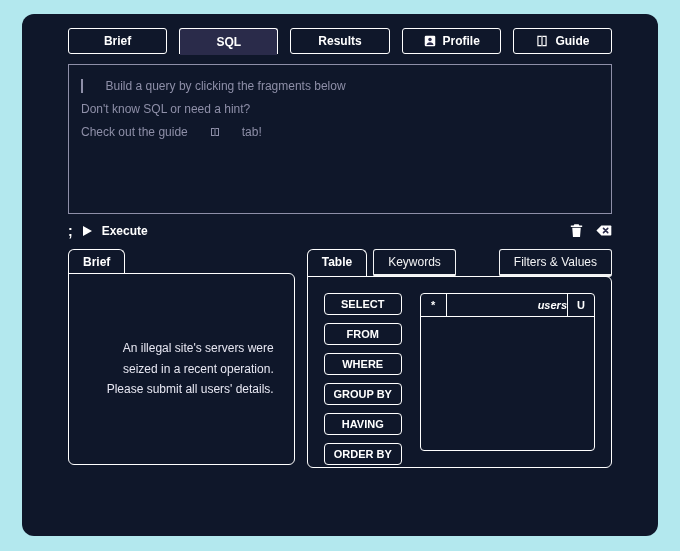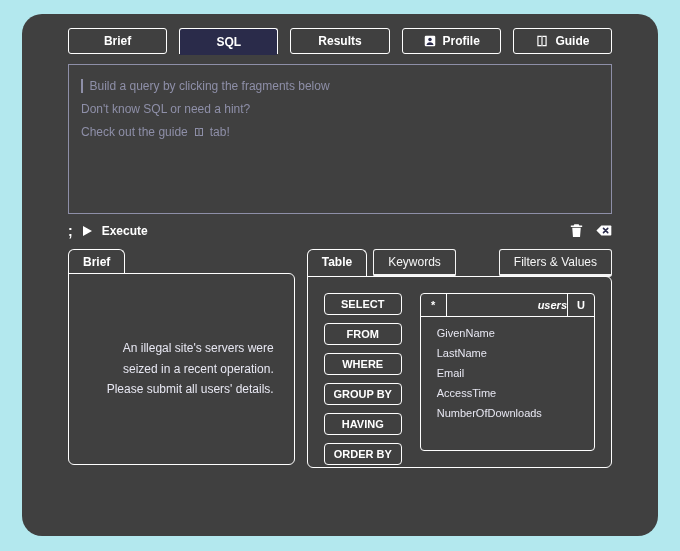--- a/index.html
+++ b/index.html
@@ -5,22 +5,22 @@
   * { box-sizing: border-box; margin: 0; padding: 0; }
   body {
     background: #b3e8ee;
     font-family: -apple-system, BlinkMacSystemFont, "Segoe UI", Arial, sans-serif;
     width: 680px;
     height: 551px;
     overflow: hidden;
     padding: 14px 22px;
   }
   .panel {
-    background: #404040;
-    border-radius: 20px;
+    background: #0f172a;
+    border-radius: 12px;
     width: 100%;
     height: 522px;
     padding: 14px 24px 18px 24px;
     color: #fff;
     position: relative;
   }
   
   .top-tabs {
     display: flex;
     gap: 12px;
@@ -57,21 +57,21 @@
   
   .query-box {
     margin: 0 22px;
     border: 1px solid #8e8fa8;
     min-height: 150px;
     padding: 10px 12px;
     font-size: 12px;
     color: #8e8fa8;
     line-height: 1.9;
   }
-  .query-line { display: flex; align-items: center; gap: 4px; }
+  .query-line { display: flex; align-items: center; gap: 20px; }
   .cursor-bar {
     display: inline-block;
     width: 1.5px;
     height: 14px;
     background: #8e8fa8;
     margin-right: 3px;
     vertical-align: middle;
   }
   .inline-icon { width: 14px; height: 12px; }
   
@@ -296,26 +296,19 @@
           <div class="kw-btn">GROUP BY</div>
           <div class="kw-btn">HAVING</div>
           <div class="kw-btn">ORDER BY</div>
         </div>
         <div class="table-panel">
           <div class="table-head">
             <div class="th-star">*</div>
             <div class="th-name">users</div>
             <div class="th-u">U</div>
           </div>
-          <div class="table-cols">
-            <div class="col-item">GivenName</div>
-            <div class="col-item">LastName</div>
-            <div class="col-item">Email</div>
-            <div class="col-item">AccessTime</div>
-            <div class="col-item">NumberOfDownloads</div>
-          </div>
         </div>
       </div>
     </div>
 
   </div>
 
 </div>
 
 </body></html>

